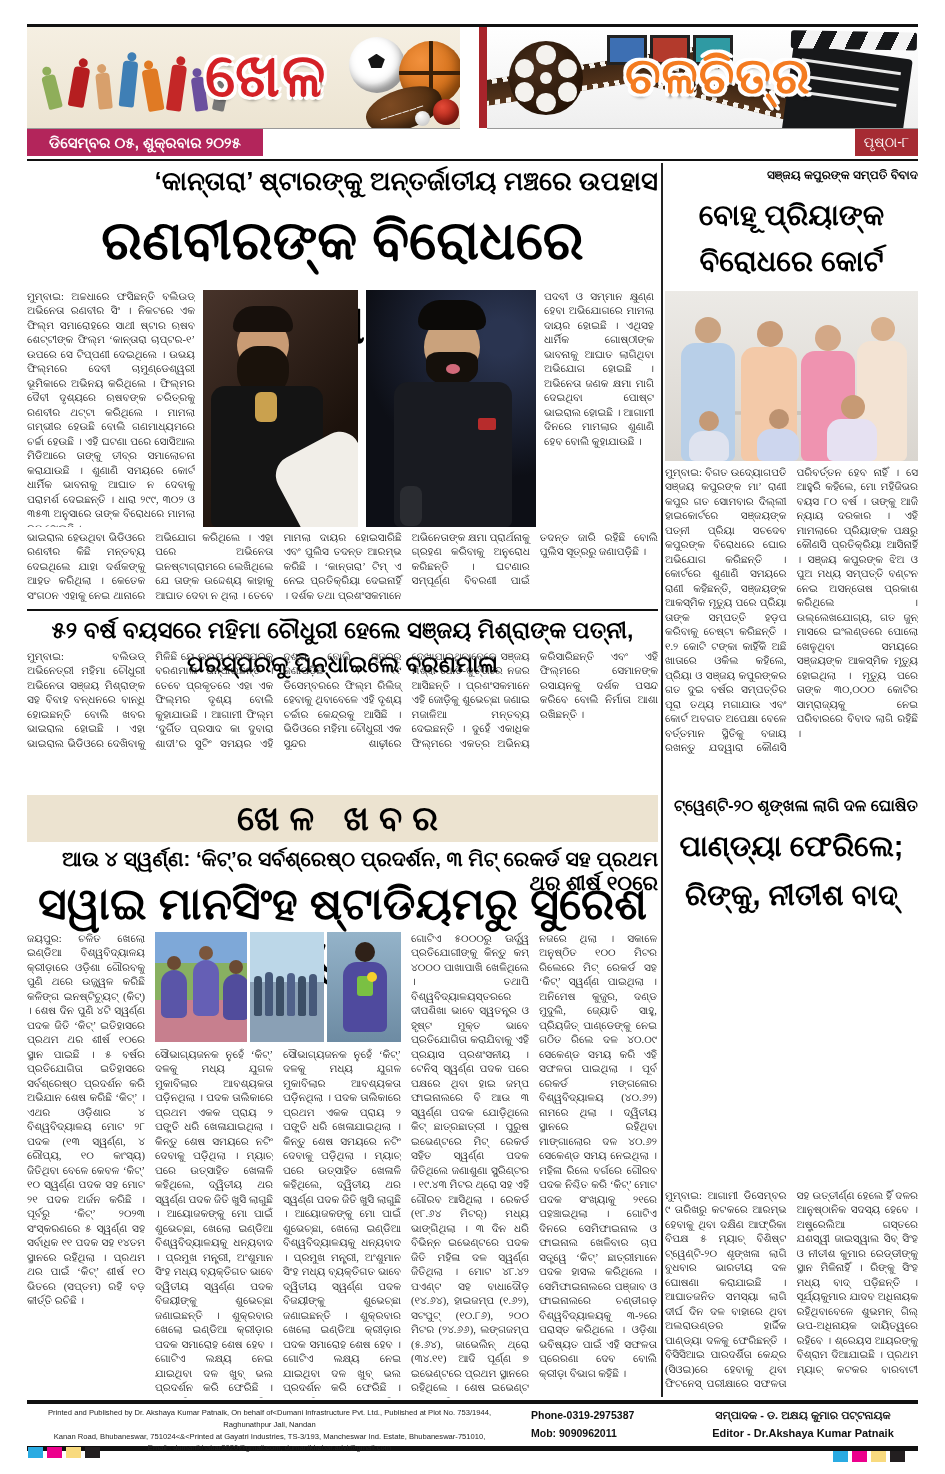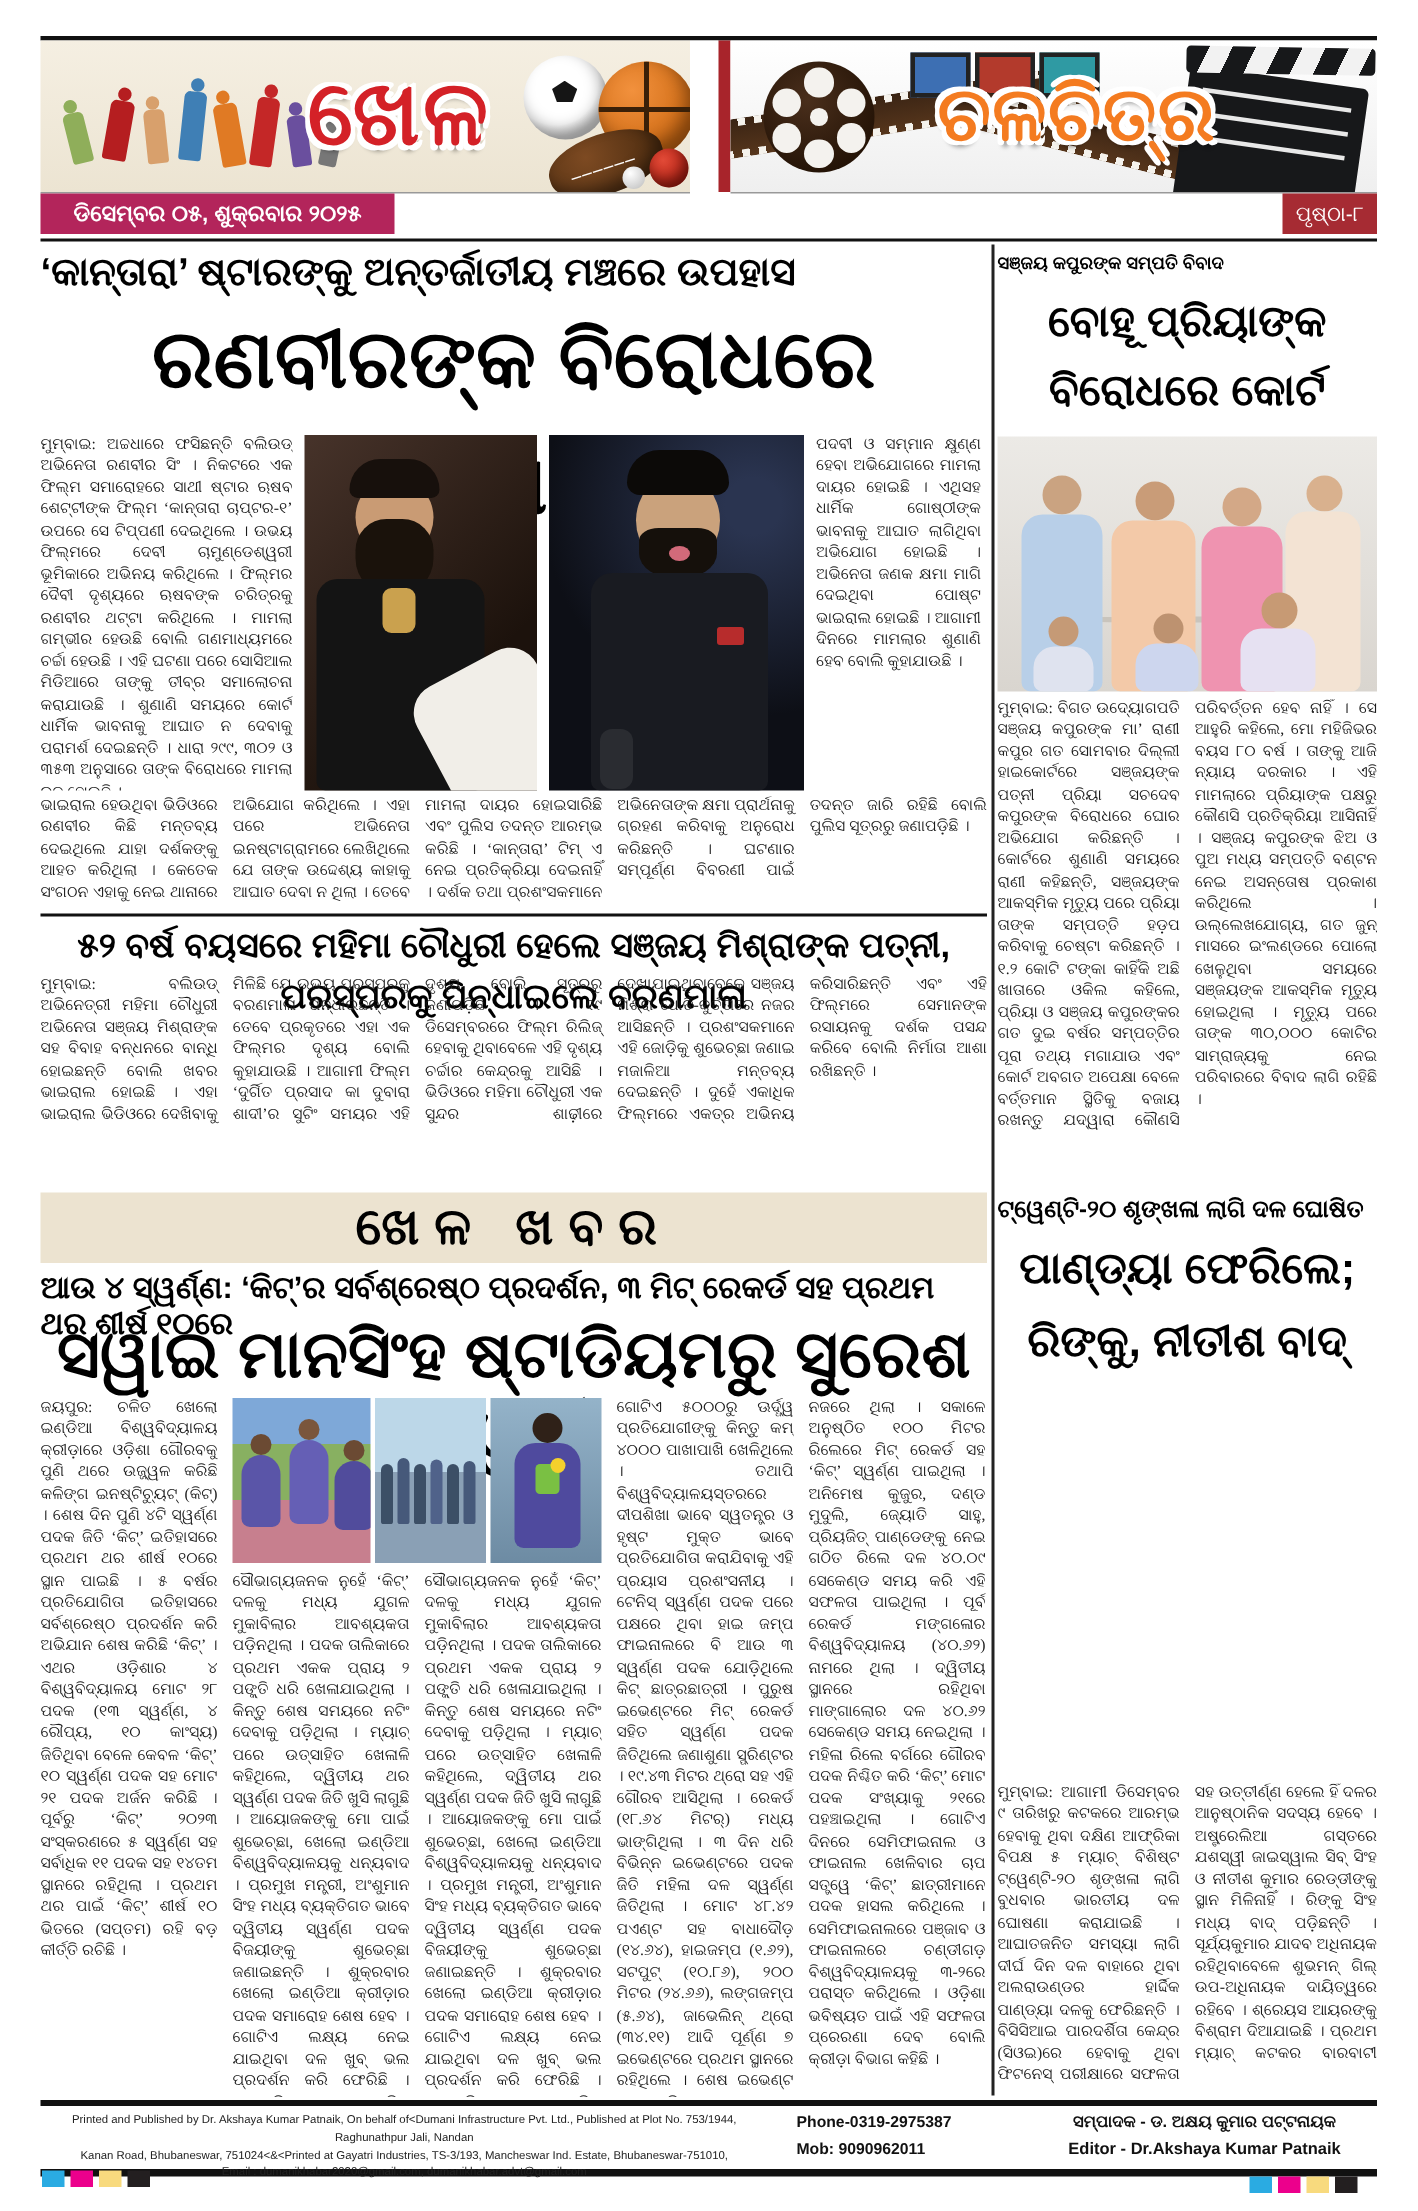--- a/index.html
+++ b/index.html
@@ -53,21 +53,21 @@
 
   
   .date-bar{left:27px;top:129px;width:236px;height:27px;background:#b3255b;color:#fff;
     font-family:"Liberation Sans",sans-serif;font-weight:bold;font-size:15px;text-align:center;line-height:27px;}
   .page-box{left:855px;top:129px;width:63px;height:27px;background:#a62b33;color:#fff;
     font-family:"Liberation Sans",sans-serif;font-size:14px;text-align:center;line-height:27px;}
   .rule-top{left:27px;top:159px;width:891px;height:2px;background:#111;}
   .v-rule{left:661px;top:163px;width:2px;height:1234px;background:#222;}
 
   
-  .kicker{font-family:"Liberation Sans",sans-serif;font-weight:bold;text-align:left;color:#000;}
+  .kicker{font-family:"Liberation Sans",sans-serif;font-weight:bold;text-align:right;color:#000;}
   .headline{font-family:"Liberation Sans",sans-serif;font-weight:bold;text-align:center;color:#000;}
   .bodytxt{font-size:10.5px;line-height:1.38;text-align:justify;overflow:hidden;color:#1a1a1a;}
   .cols2{column-count:2;column-gap:10px;}
   .cols5{column-count:5;column-gap:10px;}
 
   
   .a1-kicker{left:27px;top:166px;width:631px;height:32px;font-size:26px;}
   .a1-headline{left:27px;top:198px;width:631px;height:84px;font-size:54px;line-height:84px;}
   .a1-body{left:27px;top:290px;width:631px;height:237px;display:flex;gap:8px;}
   .a1-colA{width:168px;height:237px;}

